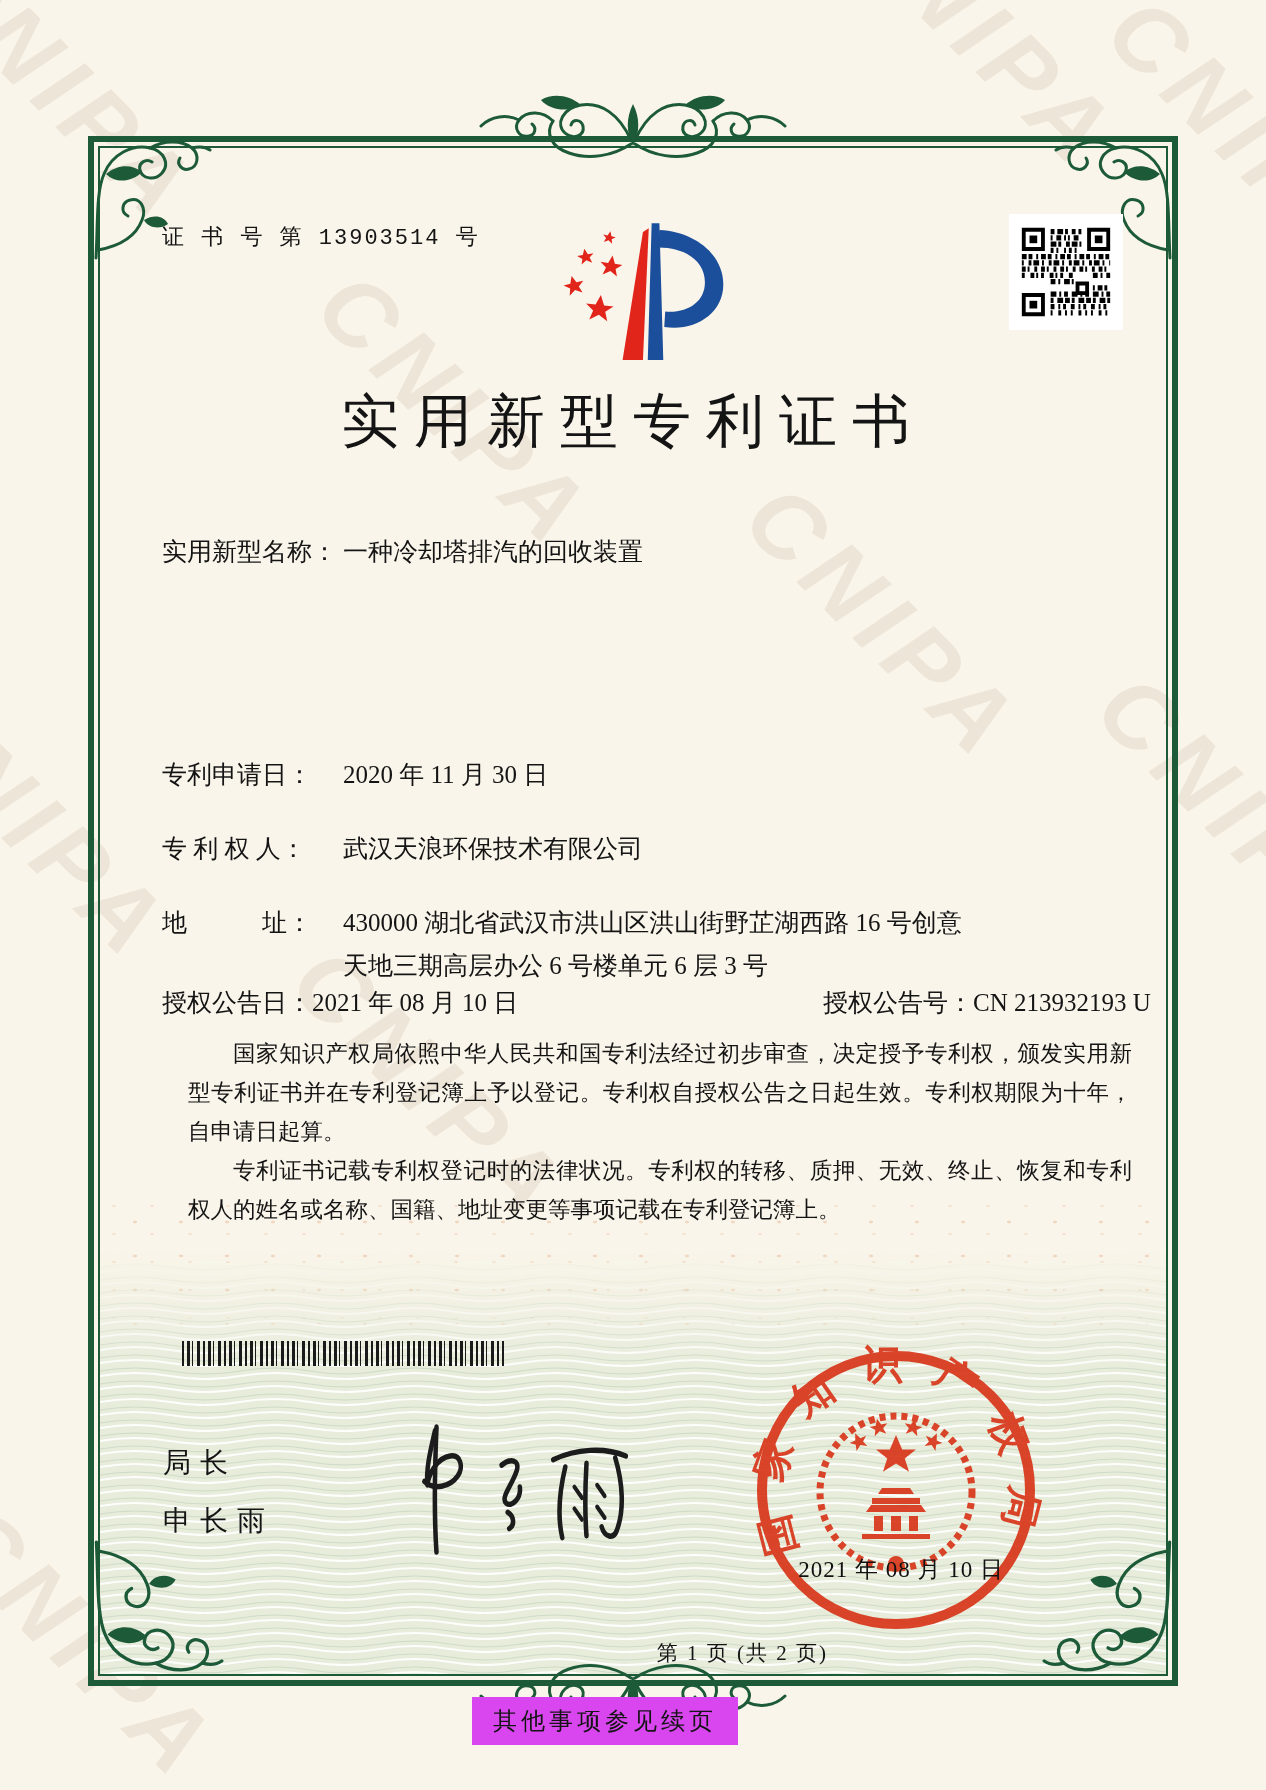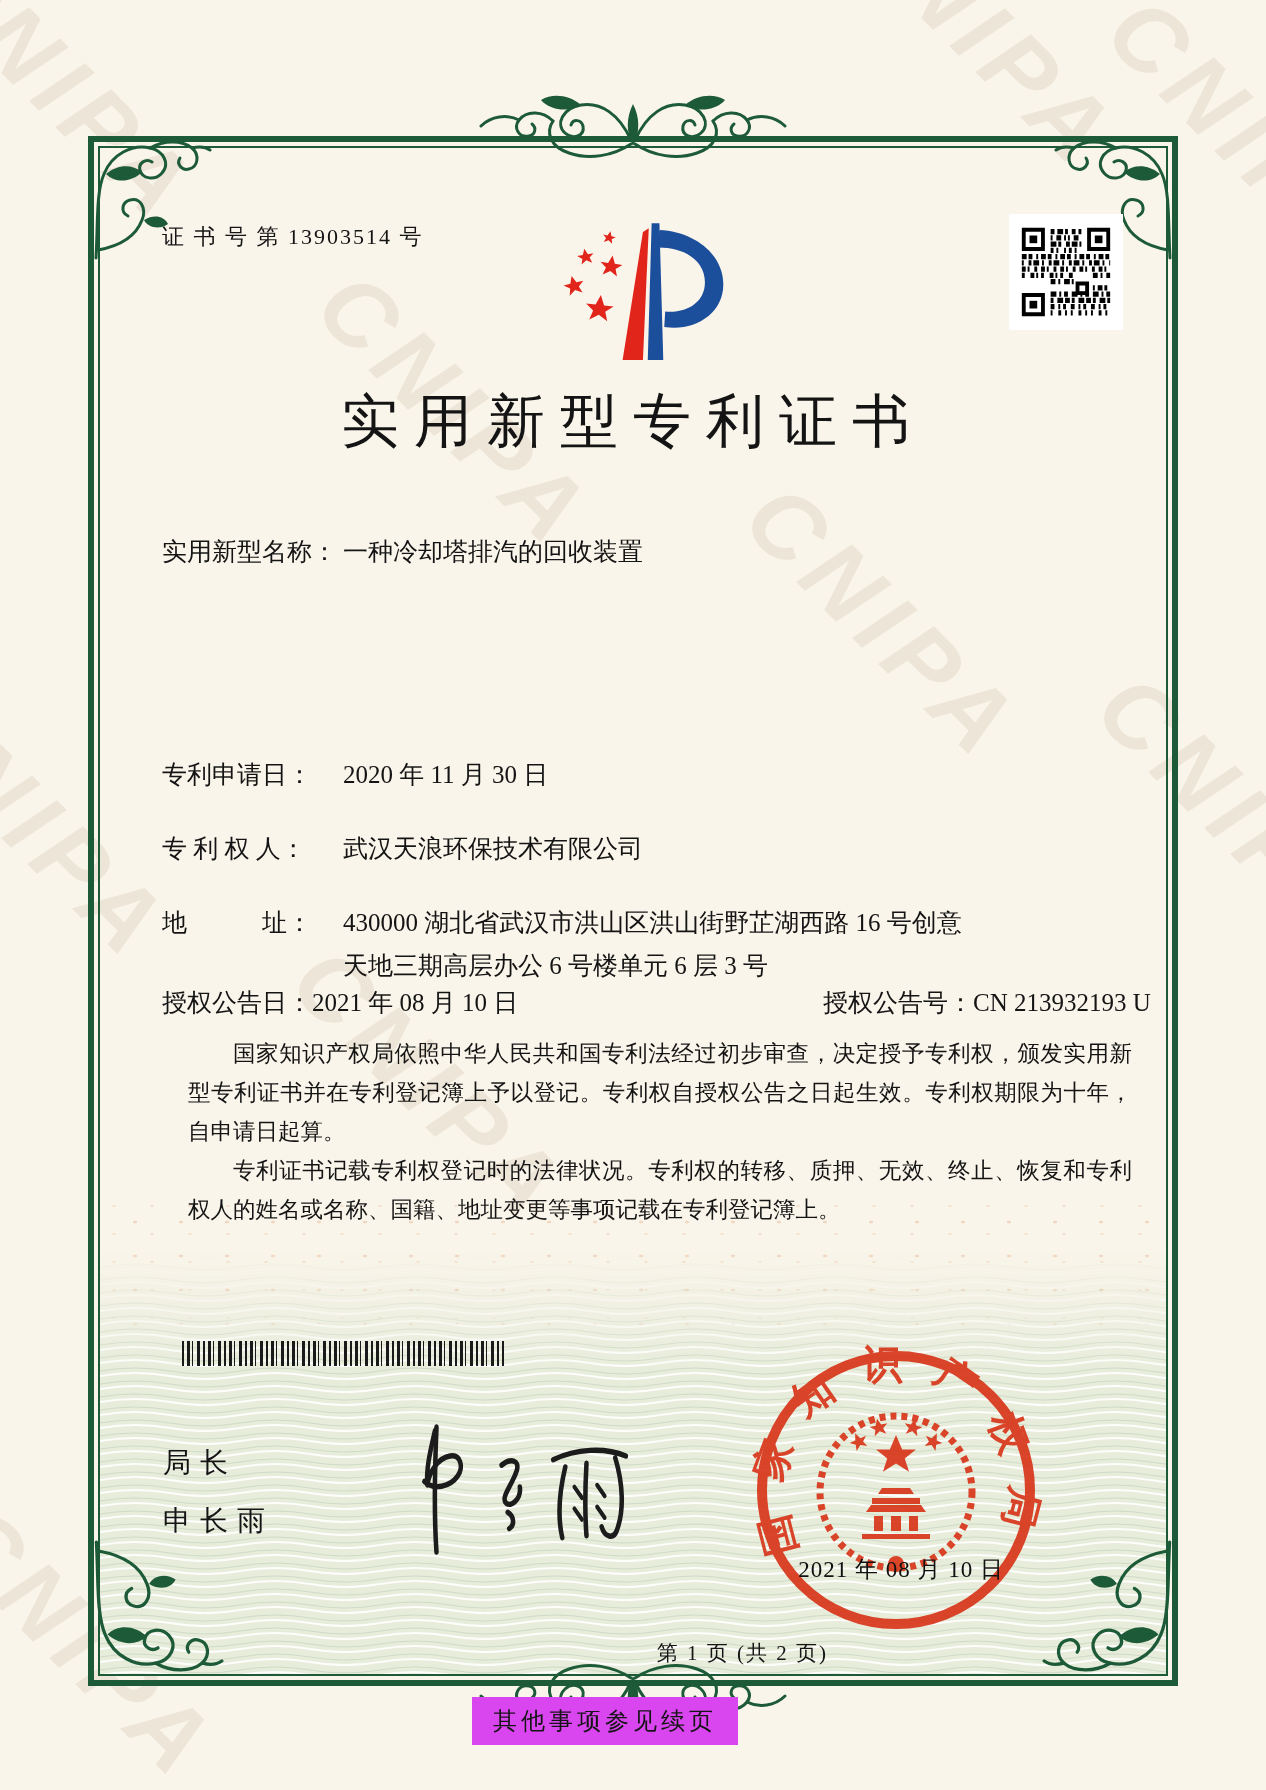--- a/index.html
+++ b/index.html
@@ -14,21 +14,21 @@
   .dots{position:absolute;left:112px;top:1205px;width:1046px;height:150px;z-index:2;opacity:.5;
         background-image:radial-gradient(rgba(214,112,52,.45) 1.6px,transparent 2.3px),
                          radial-gradient(rgba(214,112,52,.30) 1.4px,transparent 2px);
         background-size:46px 34px,38px 28px;background-position:0 0,21px 15px;}
   
   .frame{position:absolute;left:88px;top:136px;width:1090px;height:1550px;z-index:3;
          border:6px solid #1d5a38;box-sizing:border-box;pointer-events:none;}
   .frame-inner{position:absolute;inset:4px;border:2px solid #1d5a38;}
   .orn{position:absolute;z-index:3;}
   
-  .cert-no{position:absolute;left:162px;top:222px;z-index:4;font-size:22px;letter-spacing:2px;}
+  .cert-no{position:absolute;left:162px;top:222px;z-index:4;font-size:22px;letter-spacing:2px;font-family:Liberation Mono, monospace;}
   .logo{position:absolute;left:549px;top:222px;z-index:4;}
   .qr-box{position:absolute;left:1009px;top:214px;width:114px;height:116px;background:#fff;z-index:4;
           display:flex;align-items:center;justify-content:center;}
   .title{position:absolute;left:88px;top:383px;width:1090px;z-index:4;text-align:center;
          font-size:58px;font-weight:normal;letter-spacing:15px;}
   .row{position:absolute;left:162px;z-index:4;font-size:25px;white-space:nowrap;}
   .row .lab{display:inline-block;width:181px;}
   .addr2{position:absolute;left:343px;z-index:4;font-size:25px;white-space:nowrap;}
   .grant-no{position:absolute;left:652px;z-index:4;font-size:25px;white-space:nowrap;top:0;margin-left:9px;}
   .body-text{position:absolute;left:152px;top:1034px;width:944px;z-index:4;

